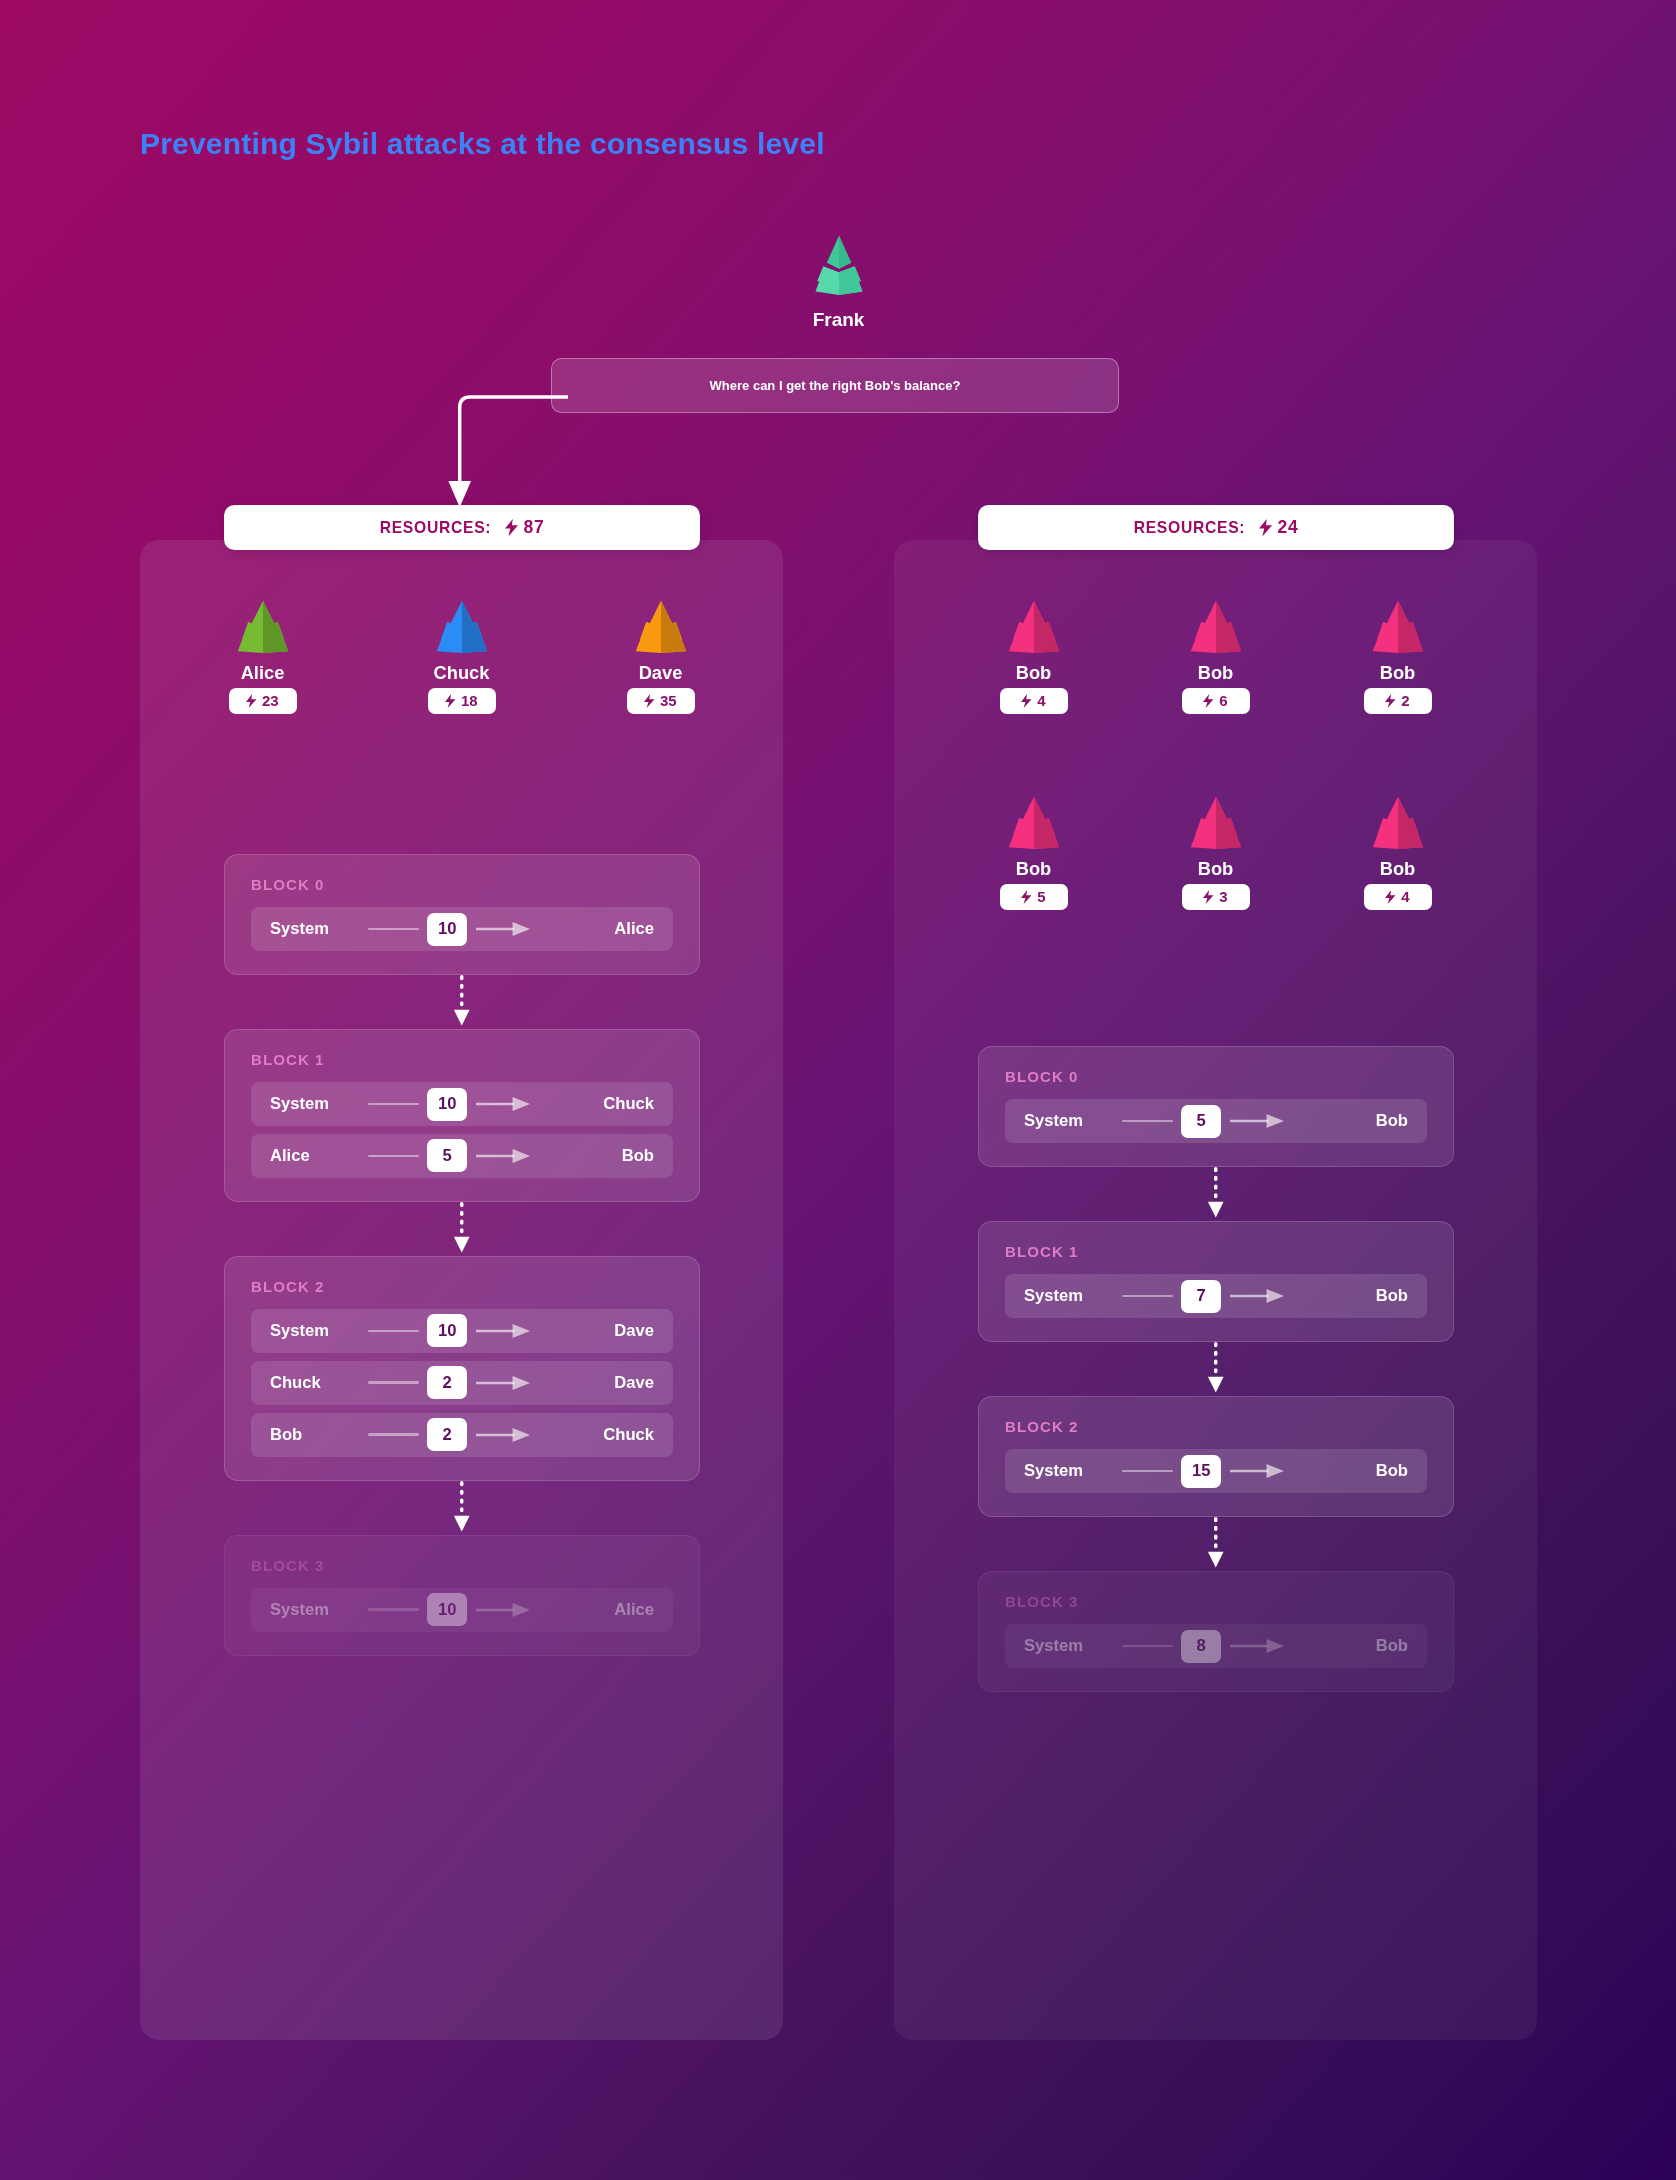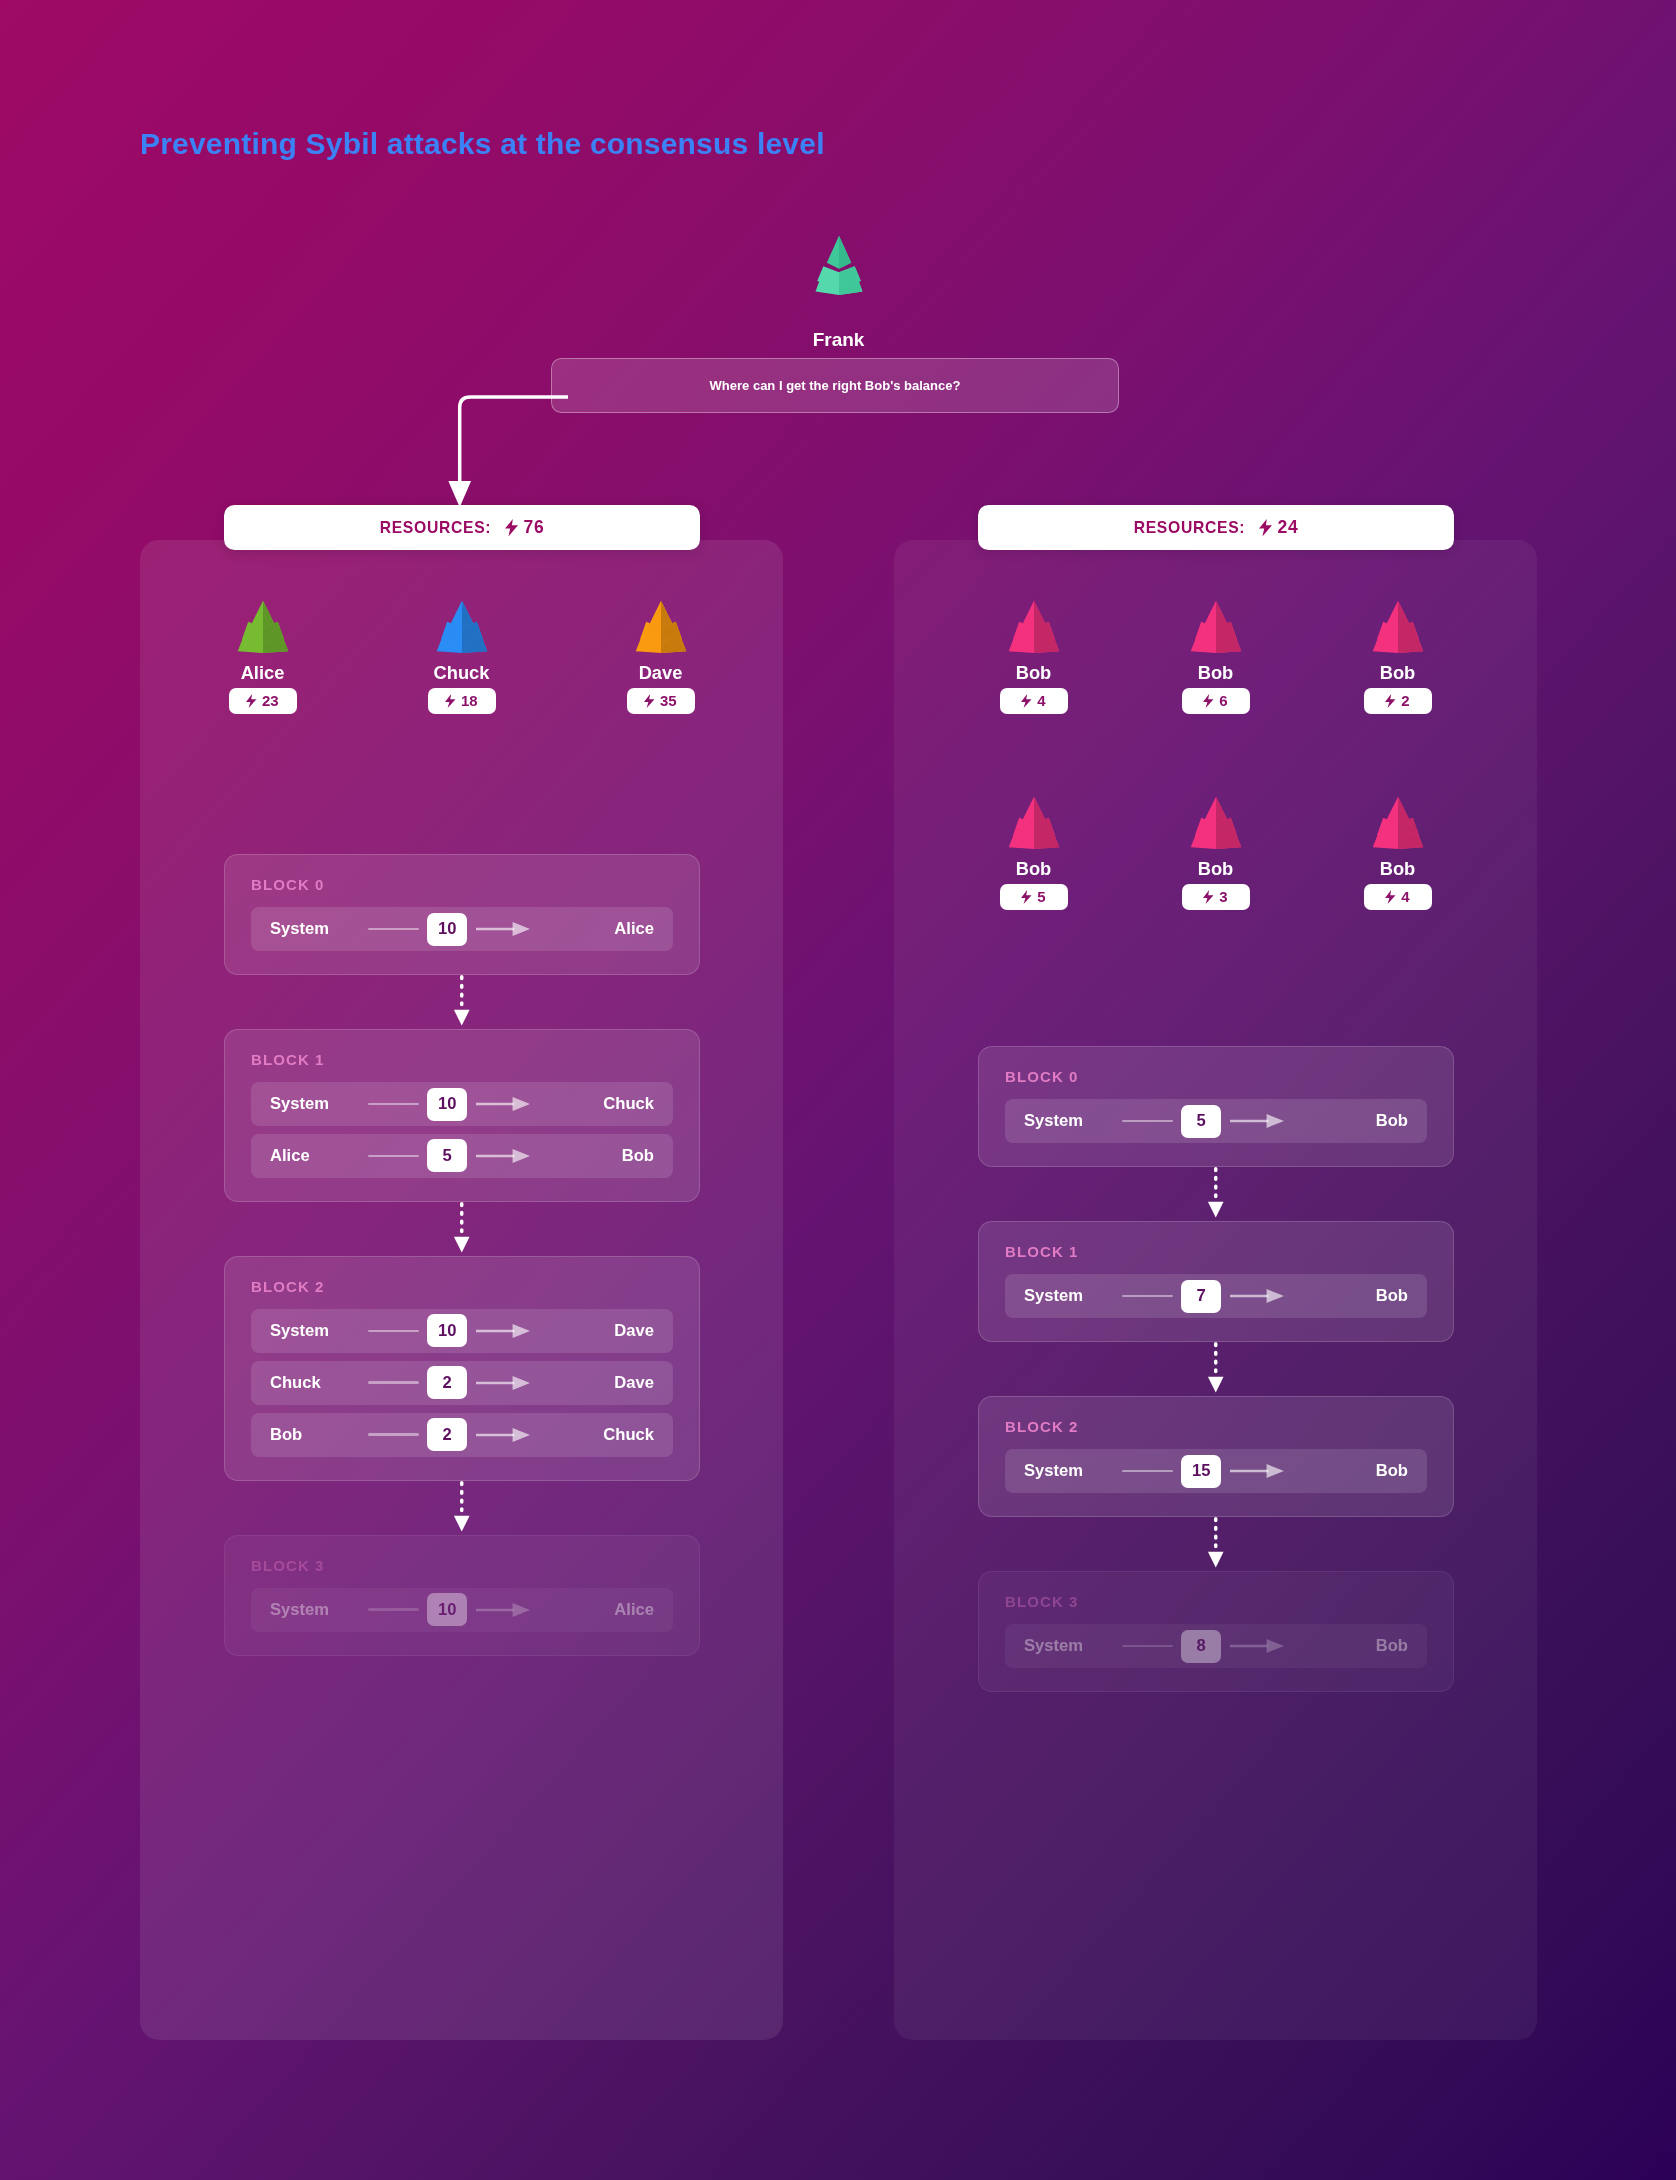--- a/index.html
+++ b/index.html
@@ -40,21 +40,20 @@
 
   
   .frank-wrap {
     position: absolute;
     left: 0;
     top: 234px;
     width: 1677px;
     display: flex;
     flex-direction: column;
     align-items: center;
-    gap: 20px;
   }
   .frank-avatar { width: 54px; height: 61px; }
   .frank-name {
     margin-top: 14px;
     font-size: 19px;
     font-weight: bold;
     color: #ffffff;
   }
 
   
@@ -264,21 +263,21 @@
 <div class="column col-right"></div>
 
 <div class="res-pill res-left">
   <span>RESOURCES:</span>
   <span class="res-value">
     <span class="bolt">
       <svg viewBox="0 0 15 20" width="13" height="17.5">
           <polygon points="9,0 0,11 6,11 4,20 15,7 8,7" fill="#9b0a63"></polygon>
         </svg>
     </span>
-    <span>76</span>
+    <span>87</span>
   </span>
 </div>
 
 <div class="res-pill res-right">
   <span>RESOURCES:</span>
   <span class="res-value">
     <span class="bolt">
       <svg viewBox="0 0 15 20" width="13" height="17.5">
           <polygon points="9,0 0,11 6,11 4,20 15,7 8,7" fill="#9b0a63"></polygon>
         </svg>

